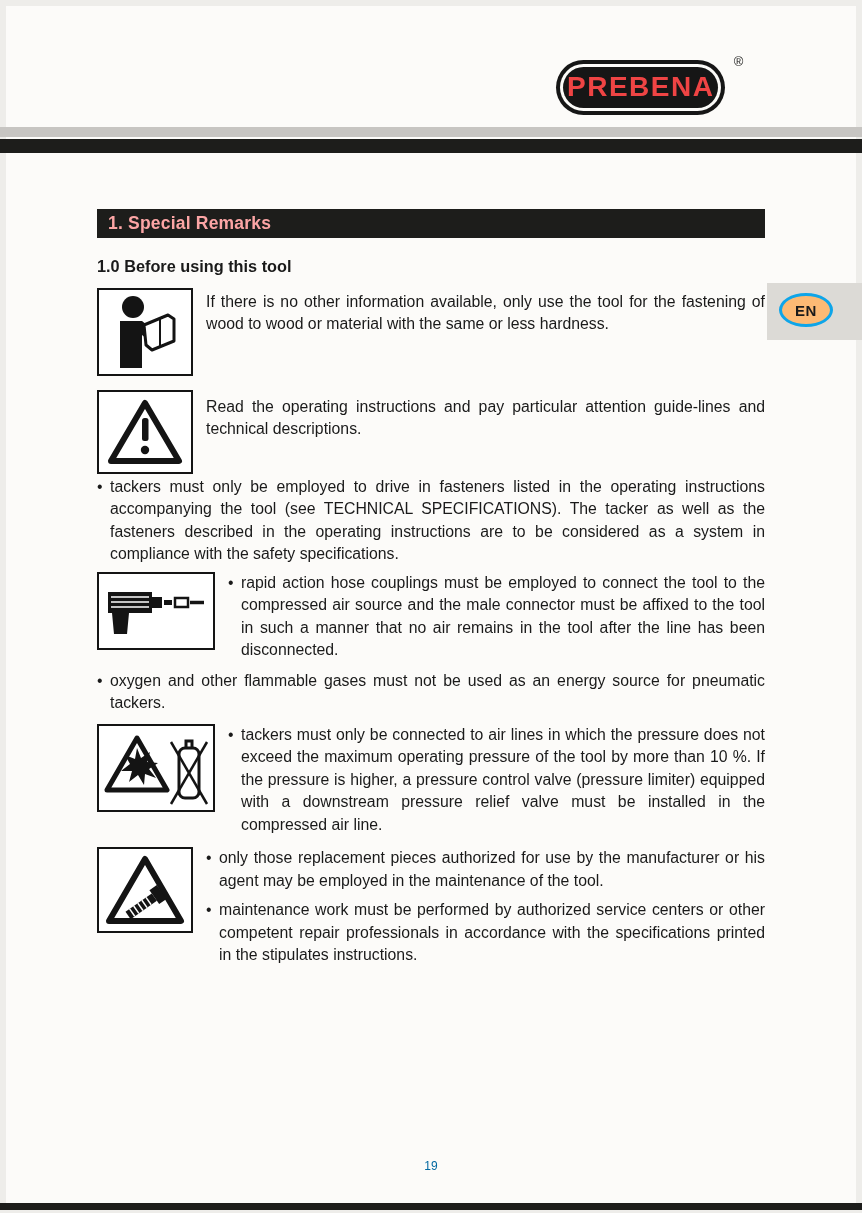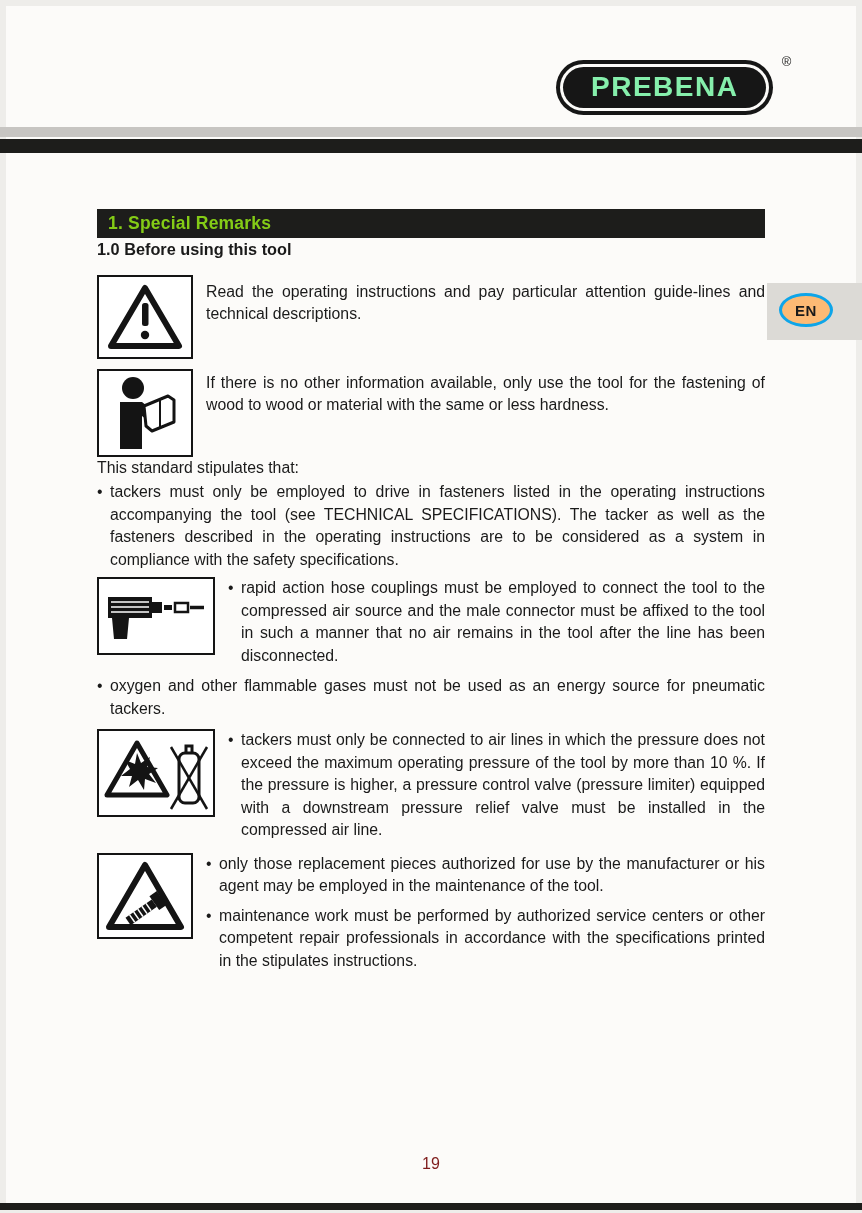--- a/index.html
+++ b/index.html
@@ -13,42 +13,42 @@
   
   .band-gray  { position:absolute; top:127px; left:0; width:100%; height:10px; background:#c7c5c2; }
   .band-black { position:absolute; top:139px; left:0; width:100%; height:14px; background:#1d1d1b; }
   .band-bottom{ position:absolute; bottom:3px; left:0; width:100%; height:7px;  background:#1d1d1b; }
 
   
   .logo-wrap { position:absolute; top:60px; left:556px; }
   .logo-outer { background:#161616; border-radius:34px; padding:4px; display:inline-block; }
   .logo-mid   { background:#fcfbf9; border-radius:30px; padding:3px; }
   .logo-inner {
-    background:#161616; border-radius:26px; padding:5px 28px;
-    color:#86efac; font-weight:bold; font-size:28px; letter-spacing:1.5px; line-height:1.1;
+    background:#161616; border-radius:26px; padding:5px 4px;
+    color:#ef4444; font-weight:bold; font-size:28px; letter-spacing:1.5px; line-height:1.1;
   }
   .reg-mark { position:absolute; right:-18px; top:-6px; font-size:13px; color:#1a1a1a; }
 
   
   .en-strip { position:absolute; top:283px; right:0; width:95px; height:57px; background:#dcdad6; }
   .en-badge {
     width:54px; height:34px; background:#fdba74; border:3px solid #0ea5e9; border-radius:50%;
     display:flex; align-items:center; justify-content:center;
     font-weight:bold; font-size:15px; letter-spacing:0.5px; margin:10px 0 0 12px;
   }
 
   
   .content { position:absolute; left:97px; top:209px; width:668px; font-size:15.8px; line-height:22.5px; }
 
   .section-bar {
-    background:#1d1d1b; color:#84cc16; font-weight:bold; font-size:17.5px;
+    background:#1d1d1b; color:#fca5a5; font-weight:bold; font-size:17.5px;
     height:29px; line-height:29px; padding-left:11px; letter-spacing:0.2px;
   }
 
-  .sub-heading { font-size:16.3px; font-weight:bold; margin-top:0; }
+  .sub-heading { font-size:16.3px; font-weight:bold; margin-top:17px; }
   .sub-heading.regs { margin-top:18px; }
 
   .icon-row { display:flex; align-items:flex-start; }
   .icon-row.r1 { margin-top:14px; }
   .icon-row.r2 { margin-top:10px; }
   .icon-row.r3 { margin-top:6px; }
   .icon-row.r4 { margin-top:9px; }
   .icon-row.r5 { margin-top:11px; }
 
   .icon-box {
@@ -70,21 +70,21 @@
 
   .bullet { display:flex; }
   .bullet .bm { flex:0 0 13px; }
   .bullet .bt { flex:1; text-align:justify; }
   .bullet.mt2 { margin-top:2px; }
   .bullet.mt7 { margin-top:7px; }
   .bullet.mt8 { margin-top:8px; }
 
   .page-number {
     position:absolute; bottom:40px; left:0; width:100%;
-    text-align:center; font-size:16px; color:#7f1d1d;
+    text-align:center; font-size:12px; color:#0369a1;
   }
 
   svg .ink { fill:#141414; }
 </style>
 </head>
 <body>
 
 <div class="page">
 
   <div class="logo-wrap">
@@ -100,46 +100,45 @@
 
   <div class="en-strip">
     <div class="en-badge">EN</div>
   </div>
 
   <div class="content">
 
     <div class="section-bar">1. Special Remarks</div>
 
     <div class="sub-heading">1.0 Before using this tool</div>
-
-    <div class="icon-row r1">
-      <div class="icon-box ib-a">
-        <svg width="80" height="70" viewBox="0 0 80 70" aria-hidden="true">
-          <path d="M40 6 L74 64 L6 64 Z" fill="none" stroke="#141414" stroke-width="6" stroke-linejoin="round"></path>
-          <rect class="ink" x="37" y="21" width="6.5" height="23" rx="2.5"></rect>
-          <circle class="ink" cx="40" cy="53" r="4.2"></circle>
-        </svg>
-      </div>
-      <div class="row-text pt6">Read the operating instructions and pay particular attention guide-lines and technical descriptions.</div>
-    </div>
 
     <div class="icon-row r2">
       <div class="icon-box ib-b">
         <svg width="80" height="76" viewBox="0 0 80 76" aria-hidden="true">
           <circle class="ink" cx="28" cy="13" r="11"></circle>
           <path class="ink" d="M15 27 h22 l15 12 -6 9 -9 -7 v33 H15 Z"></path>
           <path d="M39 31 L63 21 L69 25 V47 L47 56 L41 51 Z" fill="#ffffff" stroke="#141414" stroke-width="3" stroke-linejoin="round"></path>
           <line x1="55" y1="24" x2="55" y2="52" stroke="#141414" stroke-width="2"></line>
         </svg>
       </div>
       <div class="row-text pt3">If there is no other information available, only use the tool for the fastening of wood to wood or material with the same or less hardness.</div>
     </div>
 
-
-    <p class="plain-line">This standard stipulates that:</p>
+    <div class="icon-row r1">
+      <div class="icon-box ib-a">
+        <svg width="80" height="70" viewBox="0 0 80 70" aria-hidden="true">
+          <path d="M40 6 L74 64 L6 64 Z" fill="none" stroke="#141414" stroke-width="6" stroke-linejoin="round"></path>
+          <rect class="ink" x="37" y="21" width="6.5" height="23" rx="2.5"></rect>
+          <circle class="ink" cx="40" cy="53" r="4.2"></circle>
+        </svg>
+      </div>
+      <div class="row-text pt6">Read the operating instructions and pay particular attention guide-lines and technical descriptions.</div>
+    </div>
+
+
 
     <div class="bullet mt2">
       <span class="bm">•</span>
       <span class="bt">tackers must only be employed to drive in fasteners listed in the operating instructions accompanying the tool (see TECHNICAL SPECIFICATIONS). The tacker as well as the fasteners described in the operating instructions are to be considered as a system in compliance with the safety specifications.</span>
     </div>
 
     <div class="icon-row r3">
       <div class="icon-box ib-c">
         <svg width="104" height="62" viewBox="0 0 104 62" aria-hidden="true">
           <path class="ink" d="M4 12 h44 v21 h-44 z"></path>

